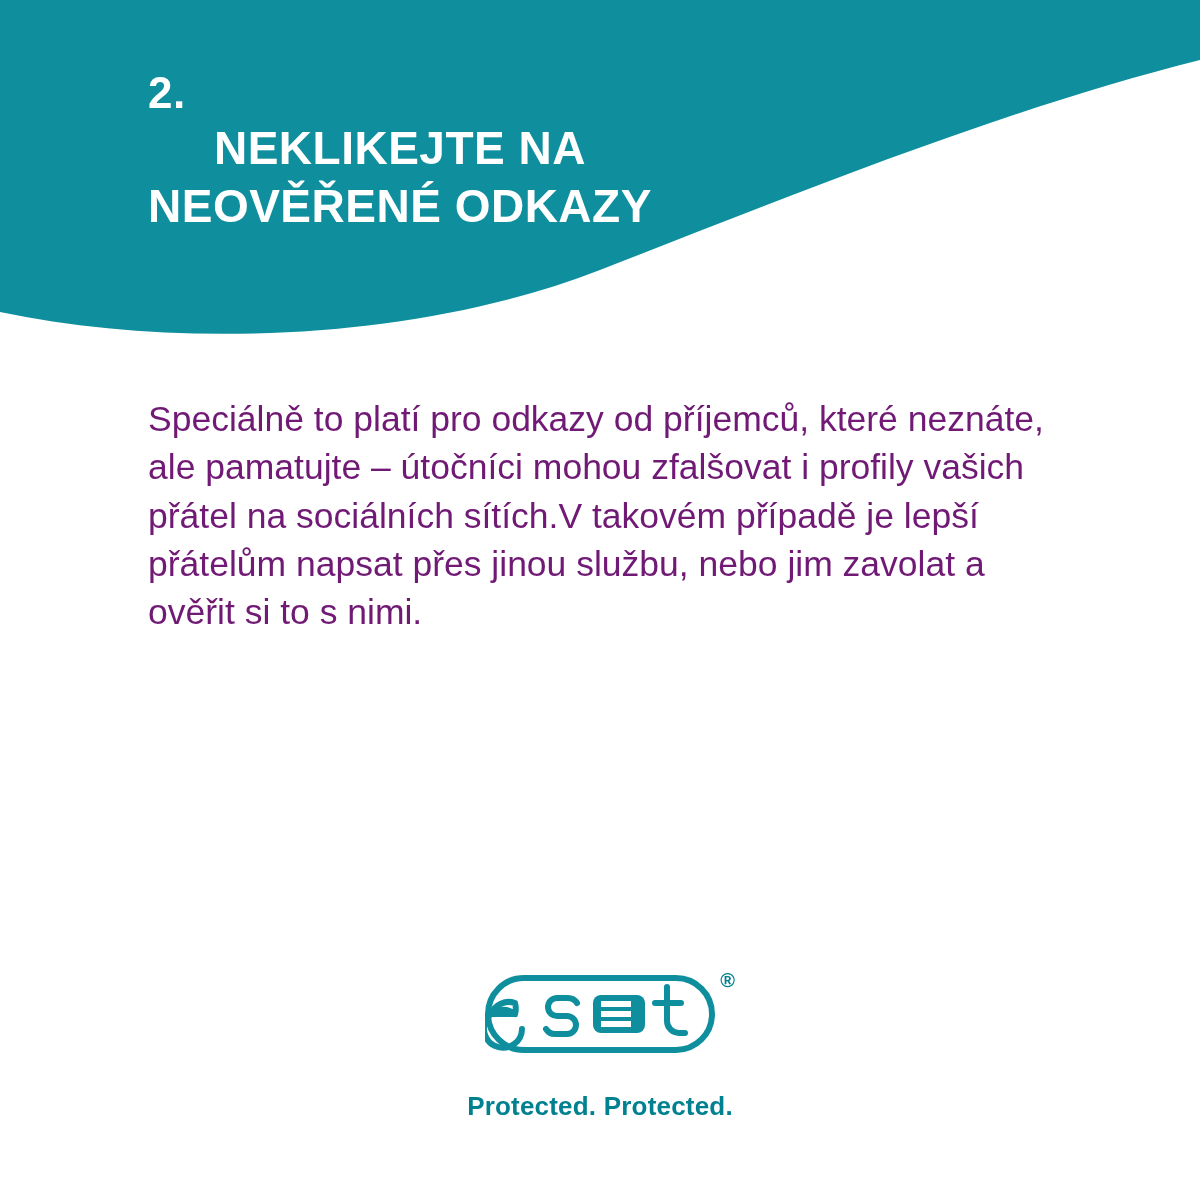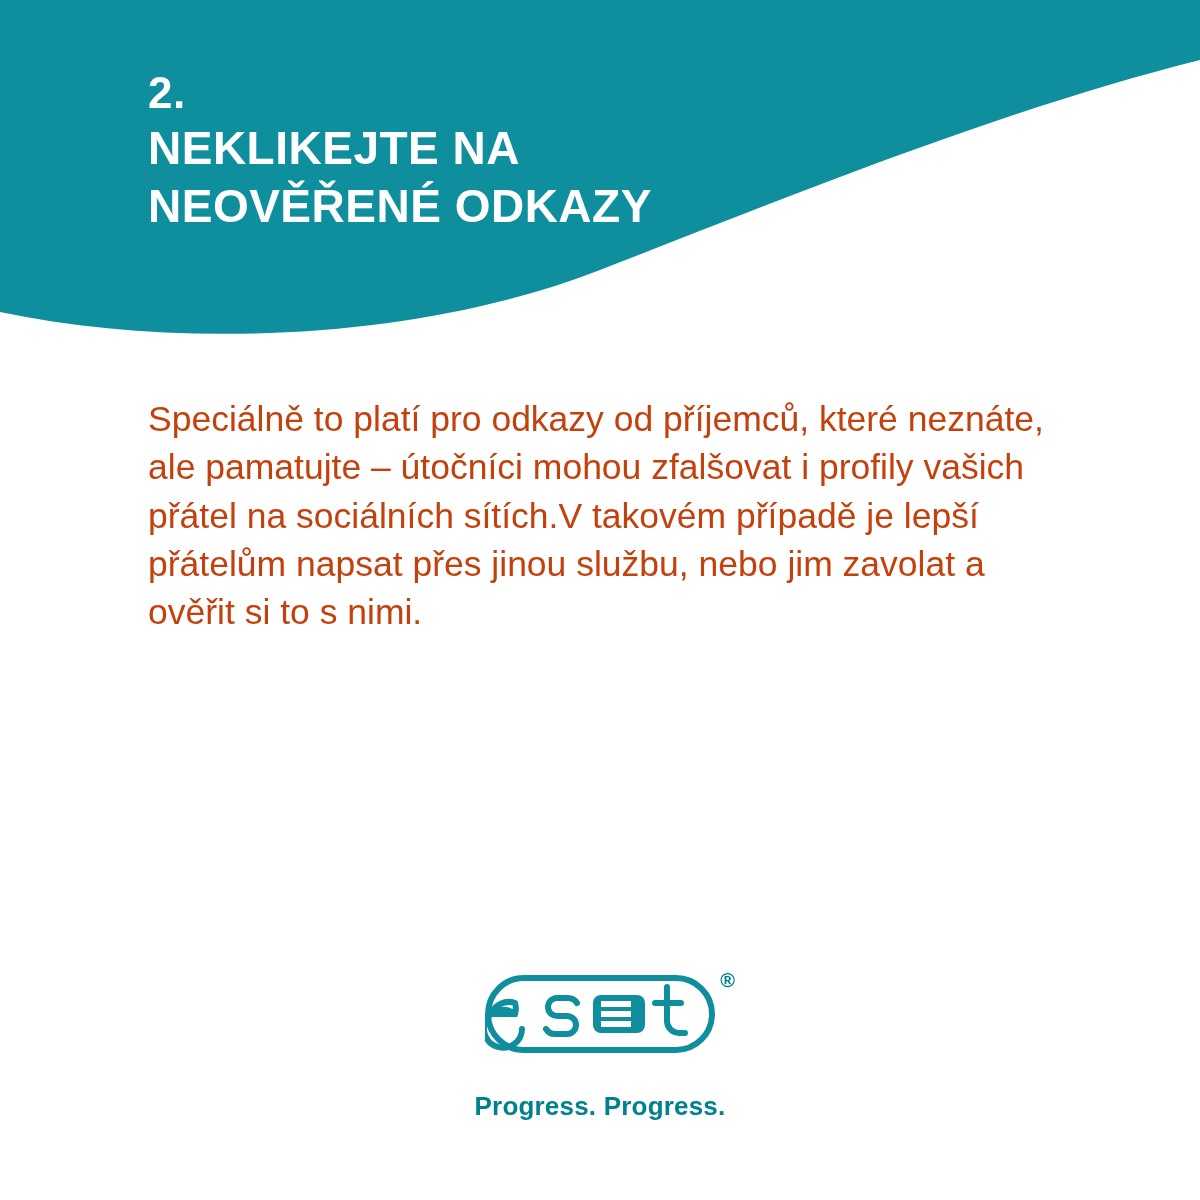--- a/index.html
+++ b/index.html
@@ -51,34 +51,35 @@
     margin: 0 0 4px 0;
   }
   .header-title {
     font-size: 46px;
     font-weight: bold;
     line-height: 1.25;
     letter-spacing: 0.5px;
     margin: 0;
     white-space: pre-line;
     text-transform: uppercase;
+    text-align: center;
   }
 
   
   .body-copy {
     position: absolute;
     top: 395px;
     left: 148px;
     width: 925px;
     z-index: 2;
   }
   .paragraph {
     font-size: 35.5px;
     line-height: 1.36;
-    color: #c2410c;
+    color: #701a75;
     margin: 0 0 28px 0;
     font-weight: 400;
   }
   .paragraph:last-child {
     margin-bottom: 0;
   }
 
   
   .footer {
     position: absolute;
@@ -140,16 +141,16 @@
 
         <rect x="108" y="20" width="52" height="38" rx="8" ry="8" fill="#0f8f9e"></rect>
         <rect x="116" y="36" width="30" height="6" fill="#ffffff"></rect>
         <rect x="116" y="26" width="30" height="6" fill="#ffffff"></rect>
         <rect x="116" y="46" width="30" height="6" fill="#ffffff"></rect>
 
         <path d="M182 12 v34 a12 12 0 0 0 12 12 h6 M170 28 h26" fill="none" stroke="#0f8f9e" stroke-width="6" stroke-linecap="round"></path>
       </svg>
       <span class="logo-reg">®</span>
     </div>
-    <div class="tagline">Progress. Progress.</div>
+    <div class="tagline">Protected. Protected.</div>
   </div>
 
 </div>
 
 </body></html>

